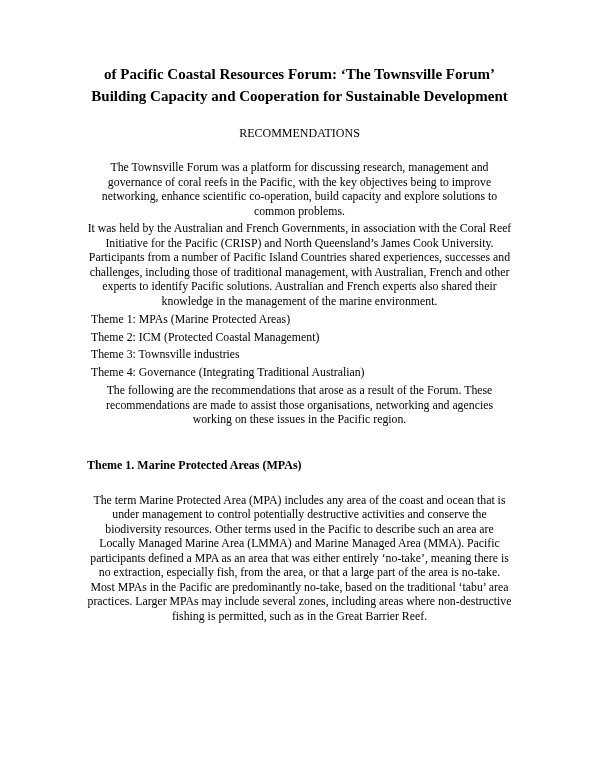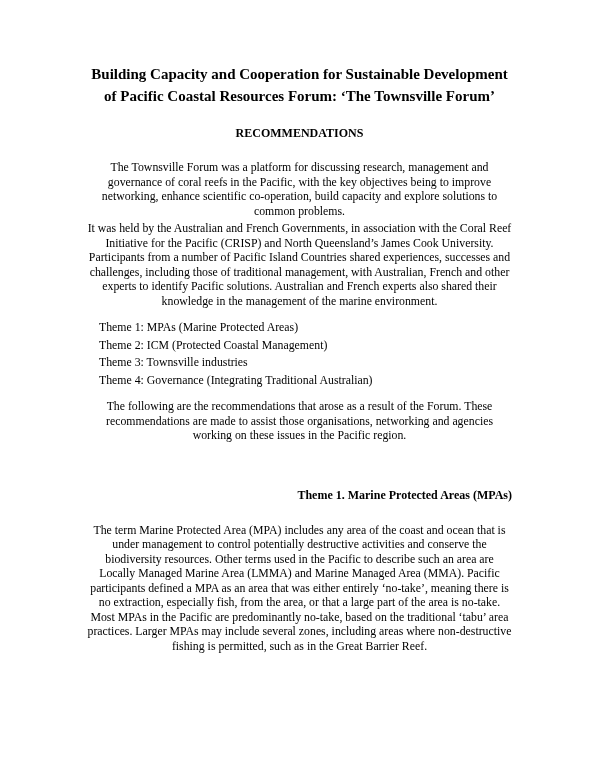--- a/index.html
+++ b/index.html
@@ -34,55 +34,55 @@
     margin: 4px 0 0 0;
     font-size: 11.8px;
     line-height: 18px;
     font-weight: normal;
     text-align: center;
   }
   .rec-heading {
     margin: 18px 0 19px 0;
     font-size: 12px;
     line-height: 16px;
-    font-weight: bold;
+    font-weight: normal;
     text-align: center;
   }
   .body-para {
     margin: 0 0 3px 0;
     font-size: 11.8px;
     line-height: 14.5px;
     text-align: center;
   }
   .theme-list {
-    margin: 12px;
+    margin: 4px;
     padding: 0;
   }
   .theme-item {
     margin: 0 0 3px 0;
     font-size: 11.8px;
     line-height: 14.5px;
   }
   .section-heading {
-    margin: 44px 0 20px 0;
+    margin: 30px 0 20px 0;
     font-size: 12px;
     line-height: 16px;
     font-weight: bold;
-    text-align: right;
+    text-align: left;
   }
 </style>
 </head>
 <body>
 
 <div class="page">
   <div class="content">
 
     <h1 class="doc-title">
+      <span class="title-line">of Pacific Coastal Resources Forum: ‘The Townsville Forum’</span>
       <span class="title-line">Building Capacity and Cooperation for Sustainable Development</span>
-      <span class="title-line">of Pacific Coastal Resources Forum: ‘The Townsville Forum’</span>
     </h1>
 
 
     <h2 class="rec-heading">RECOMMENDATIONS</h2>
 
     <p class="body-para">The Townsville Forum was a platform for discussing research, management and governance of coral reefs in the Pacific, with the key objectives being to improve networking, enhance scientific co-operation, build capacity and explore solutions to common problems.</p>
 
     <p class="body-para">It was held by the Australian and French Governments, in association with the Coral Reef Initiative for the Pacific (CRISP) and North Queensland’s James Cook University. Participants from a number of Pacific Island Countries shared experiences, successes and challenges, including those of traditional management, with Australian, French and other experts to identify Pacific solutions. Australian and French experts also shared their knowledge in the management of the marine environment.</p>
 
 

